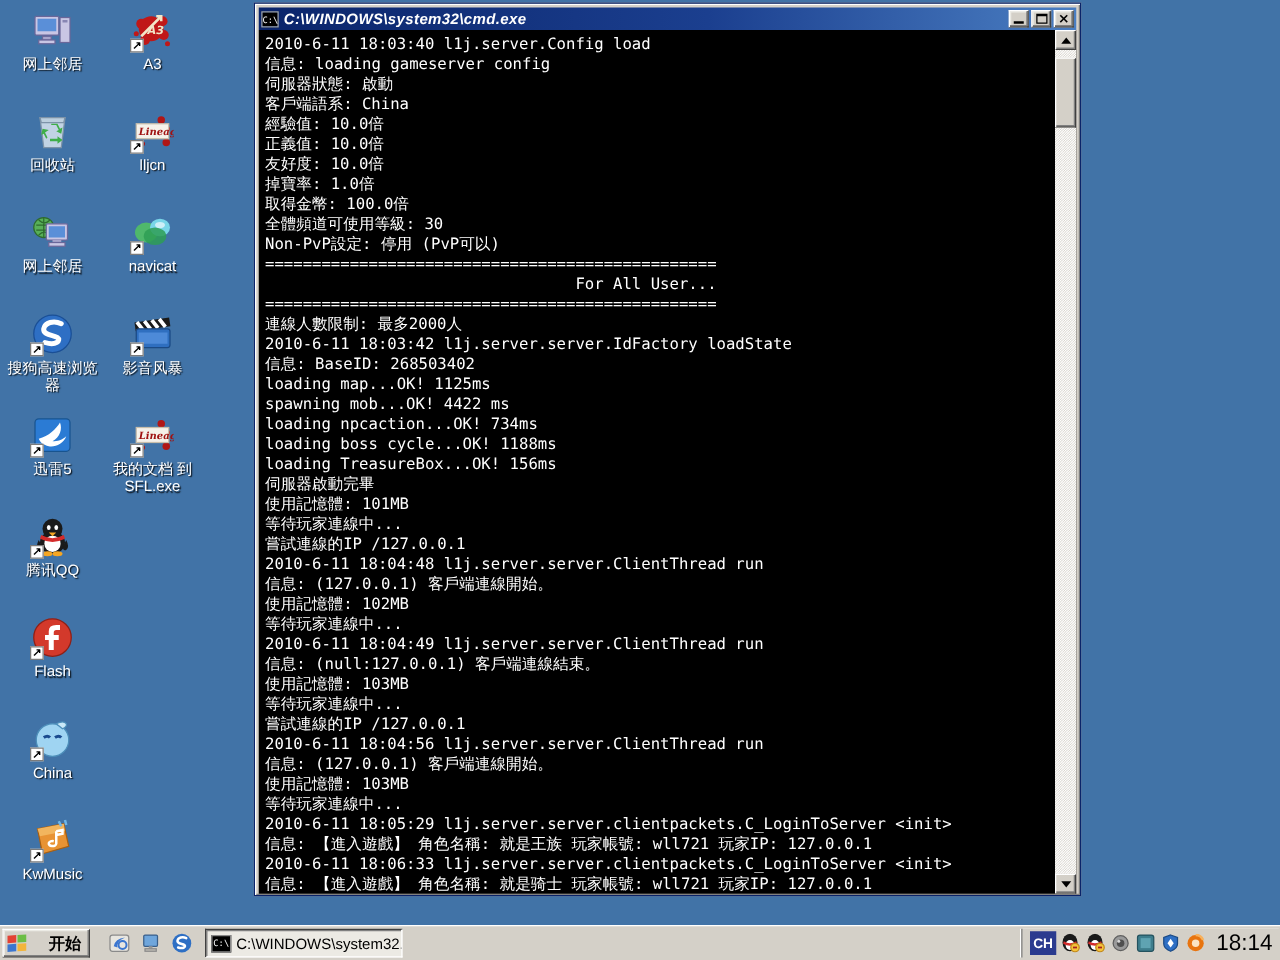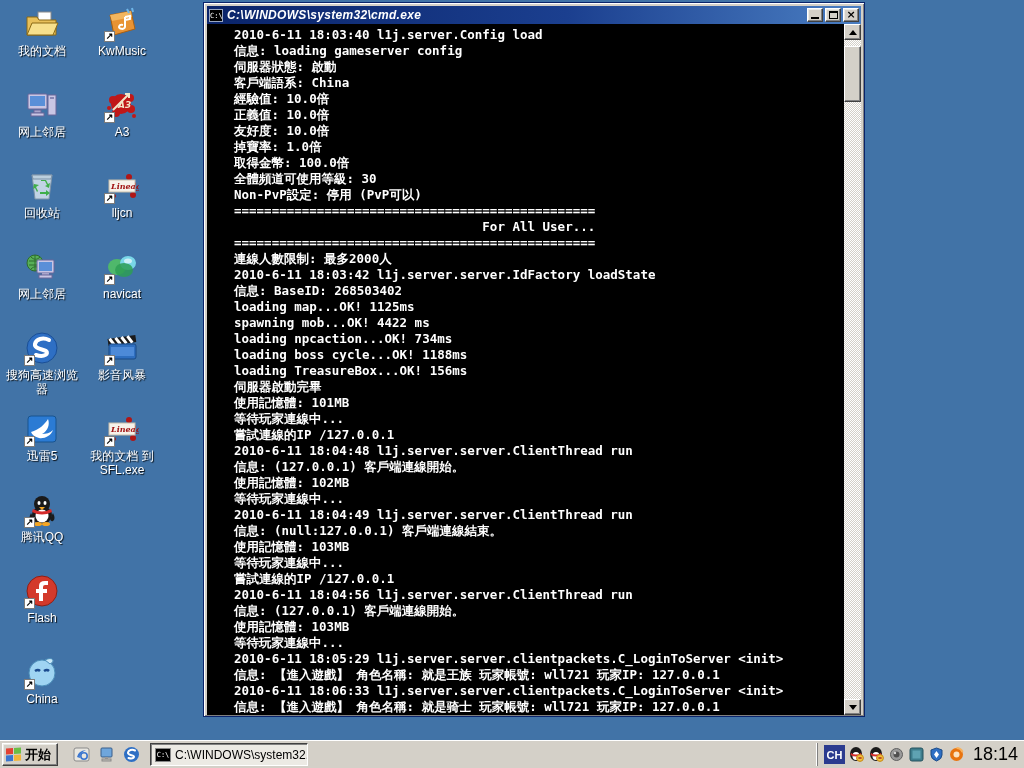--- a/index.html
+++ b/index.html
@@ -51,21 +51,21 @@
   .g-min { width:8px; height:2px; background:#000; margin:0 auto 2px; }
   .g-max { width:9px; height:8px; border:1px solid #000; border-top:2px solid #000; margin-bottom:2px; }
   .g-close { font-family:"DejaVu Sans", sans-serif; font-size:11px; line-height:12px; }
 
   .console {
     position:relative; width:654px; height:691px; background:#000; overflow:hidden;
   }
   .console pre {
     position:absolute; left:0; top:0; padding:3px 0 0 5px;
     font-family:"DejaVu Sans Mono","Liberation Mono",monospace;
-    font-size:12.5px; line-height:16px; font-weight:bold; color:#fff; white-space:pre;margin-left:22px;
+    font-size:12.5px; line-height:16px; font-weight:normal; color:#fff; white-space:pre;
   }
   
   .sbar { position:absolute; right:0; top:0; width:17px; height:691px;
     background:#fff;
     background-image:linear-gradient(45deg,#d4d0c8 25%,transparent 25%,transparent 75%,#d4d0c8 75%),
                      linear-gradient(45deg,#d4d0c8 25%,transparent 25%,transparent 75%,#d4d0c8 75%);
     background-size:2px 2px; background-position:0 0,1px 1px;
   }
   .sb-btn {
     position:absolute; left:0; width:17px; height:16px; background:#D4D0C8;
@@ -83,21 +83,21 @@
     box-shadow: inset -1px -1px 0 #808080;
   }
 
   
   .taskbar {
     position:absolute; left:0; bottom:0; width:1024px; height:28px;
     background:#D4D0C8; border-top:1px solid #fff;
     display:flex; align-items:center;
   }
   .startbtn {
-    margin-left:2px; height:23px; padding:0 6px 0 3px; display:flex; align-items:center; gap:3px;
+    margin-left:2px; height:23px; padding:0 6px 0 3px; display:flex; align-items:center; gap:17px;
     background:#D4D0C8; border:1px solid; border-color:#fff #404040 #404040 #fff;
     box-shadow: inset -1px -1px 0 #808080, inset 1px 1px 0 #ECEBE5;
     font-size:13px; font-weight:bold; color:#000;
   }
   .winflag { width:16px; height:14px; display:grid; grid-template-columns:7px 7px; grid-template-rows:6px 6px; gap:1px; transform:skewY(-4deg); }
   .winflag i { display:block; }
   .ql { display:flex; align-items:center; gap:7px; margin-left:8px; padding:0 6px; }
   .ql .qli { width:18px; height:18px; display:flex; align-items:center; justify-content:center; }
   .taskbtn {
     margin-left:4px; width:158px; height:23px; display:flex; align-items:center; gap:4px; padding:0 4px;
@@ -113,30 +113,20 @@
   .trayicon { width:16px; height:16px; display:flex; align-items:center; justify-content:center; }
   .clock { font-size:18px; color:#000; margin-left:4px; }
 
   svg { display:block; }
 </style>
 </head>
 <body>
 
 <div class="icon-grid">
 
-  <div class="dicon">
-    <span class="art">
-      <svg width="34" height="34" viewBox="0 0 34 34">
-          <rect x="13" y="5" width="13" height="11" fill="#fff" stroke="#8a8a8a"></rect>
-          <path d="M2 10 h10 l2 3 h17 v15 H2 Z" fill="#E8C05A" stroke="#8a6914"></path>
-          <path d="M2 28 L7 16 h26 l-5 12 Z" fill="#F7E08C" stroke="#8a6914"></path>
-        </svg>
-    </span>
-    <span class="label">我的文档</span>
-  </div>
 
   <div class="dicon">
     <span class="art">
       <svg width="34" height="34" viewBox="0 0 34 34">
           <rect x="23" y="7" width="8" height="20" fill="#C9C6E4" stroke="#6a679a"></rect>
           <rect x="25" y="9" width="4" height="2" fill="#8886b3"></rect>
           <rect x="3" y="6" width="19" height="15" rx="1" fill="#C9C6E4" stroke="#6a679a"></rect>
           <rect x="5" y="8" width="15" height="10" fill="#5A8FD8"></rect>
           <rect x="9" y="22" width="7" height="3" fill="#A8A5cc" stroke="#6a679a"></rect>
           <rect x="6" y="25" width="13" height="3" fill="#C9C6E4" stroke="#6a679a"></rect>

